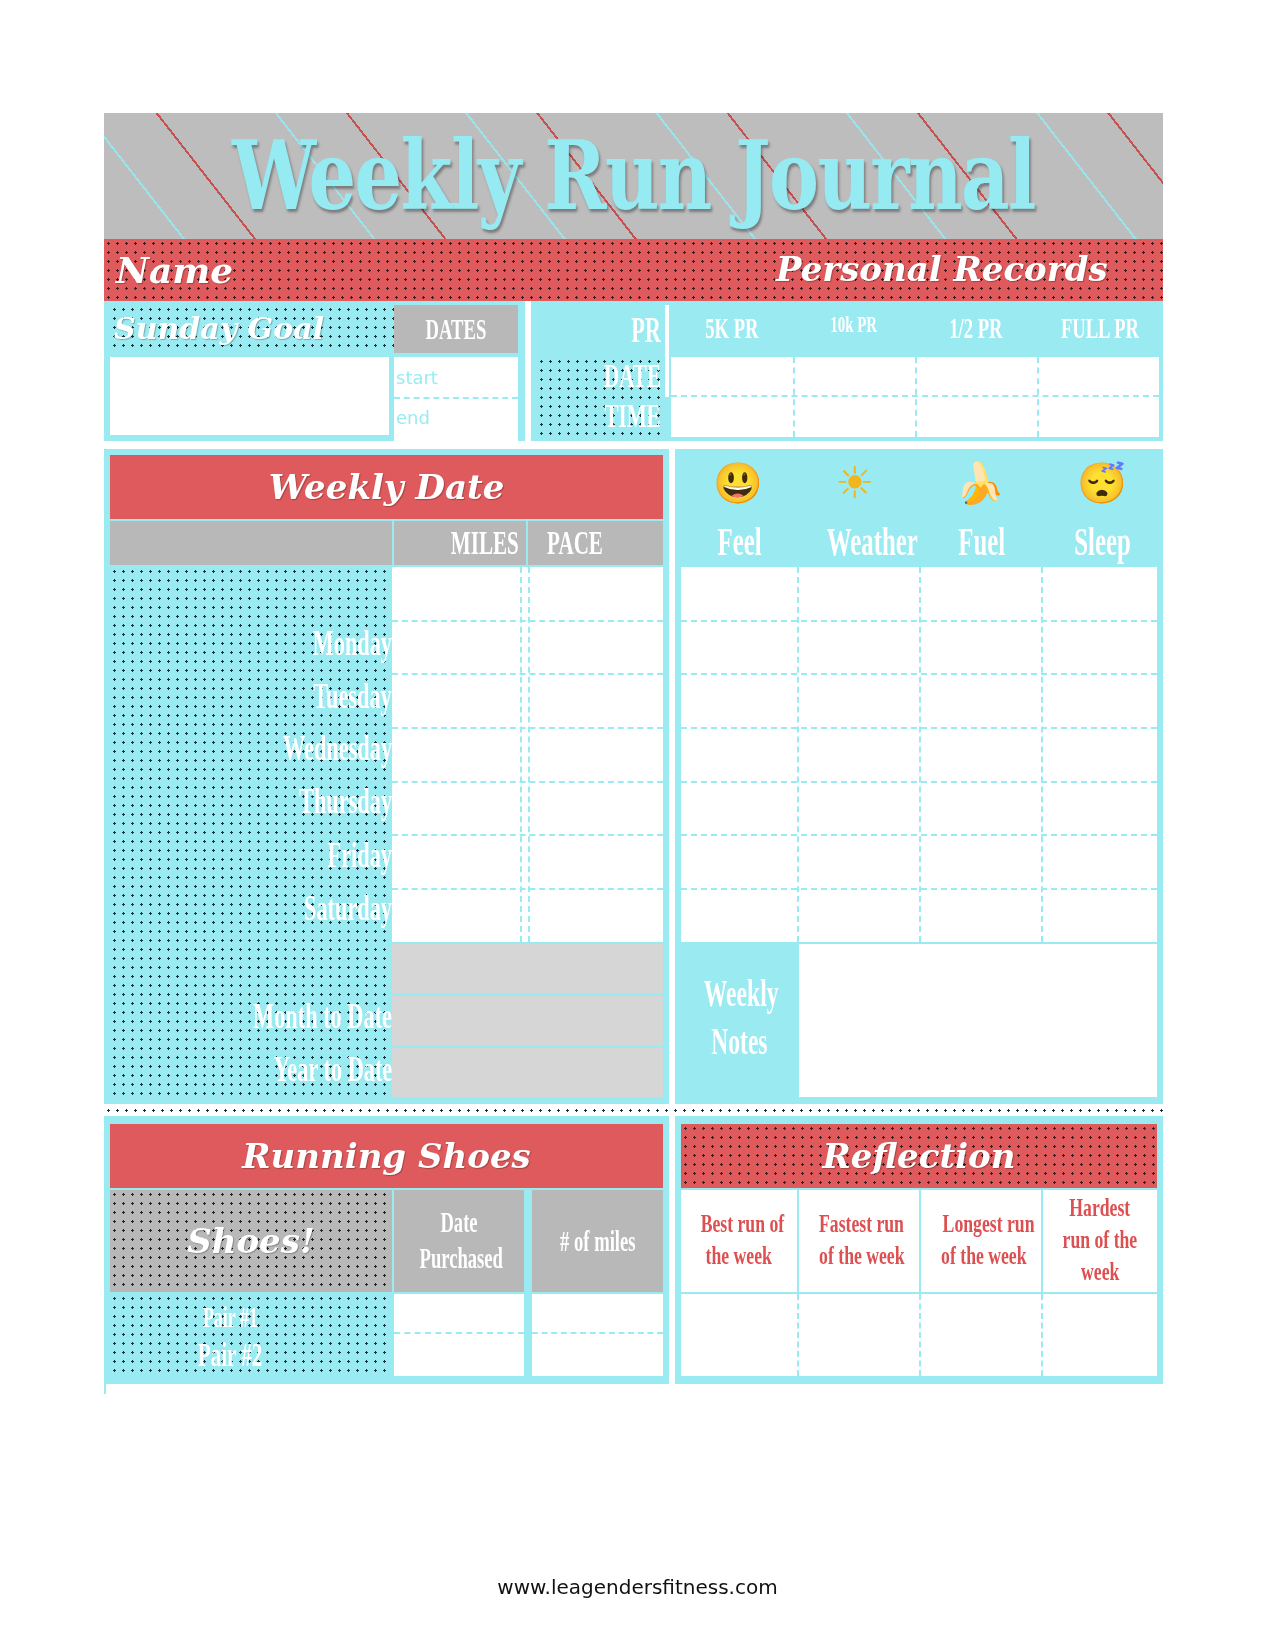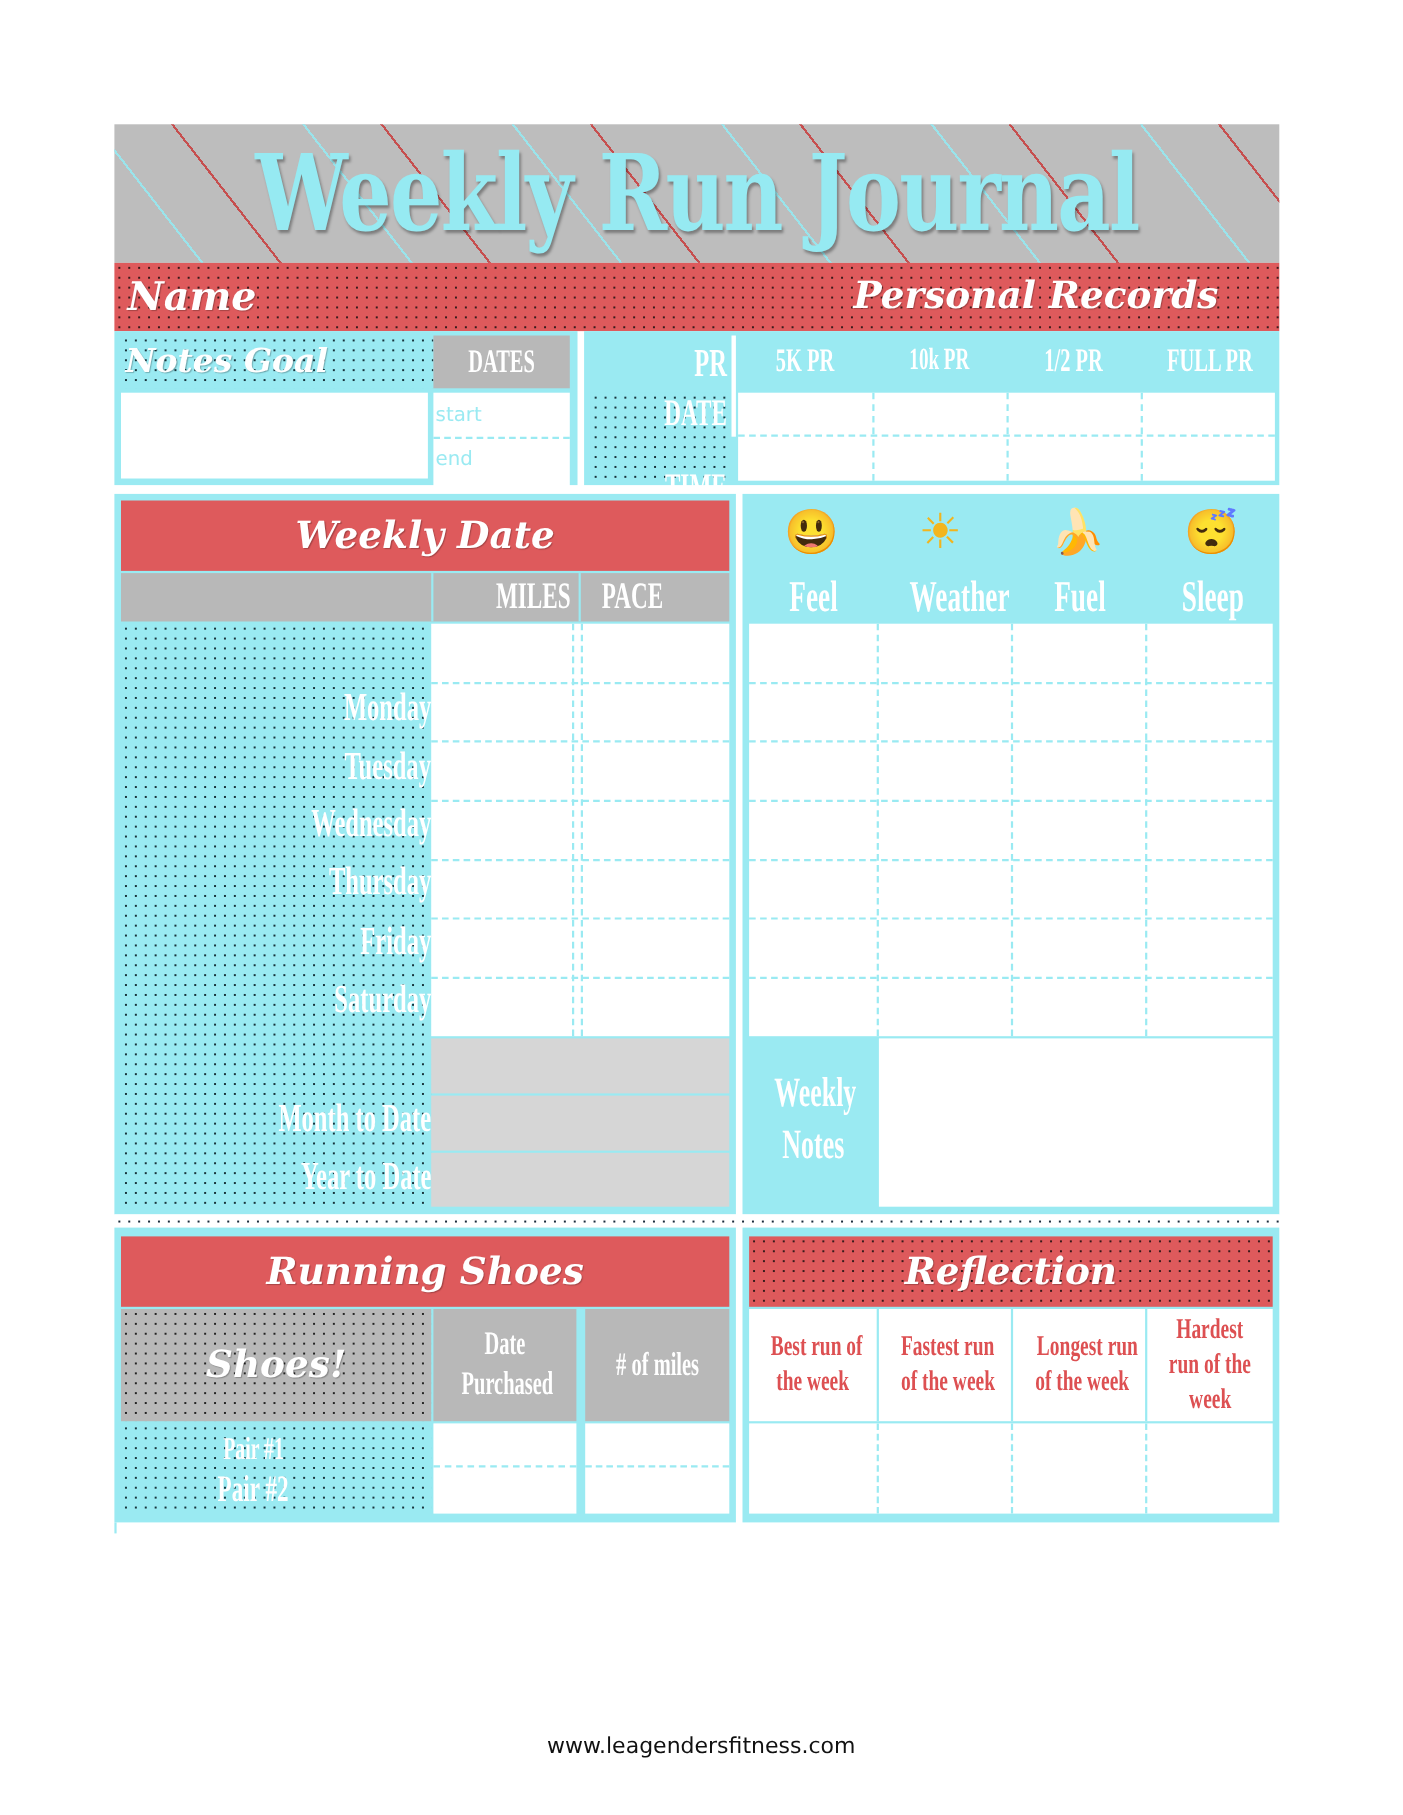--- a/index.html
+++ b/index.html
@@ -87,21 +87,21 @@
   <div id="page-title">Weekly Run Journal</div>
 </div>
 
 <div id="name-band" class="abs dots-red">
   <div id="name-label" class="abs script">Name</div>
   <div id="pr-heading" class="abs script">Personal Records</div>
 </div>
 
 <div class="abs cyan" style="left:104px; top:301px; width:421px; height:140px;">
   <div class="abs dots-cyan" style="left:6px; top:4px; width:284px; height:48px;"></div>
-  <div class="abs script" style="left:10px; top:10px; font-size:30px;">Notes Goal</div>
+  <div class="abs script" style="left:10px; top:10px; font-size:30px;">Sunday Goal</div>
   <div class="abs gray" style="left:290px; top:4px; width:124px; height:48px;">
     <div class="hdr-text col-hdr" style="font-size:30px; line-height:48px;"><span>DATES</span></div>
   </div>
   <div class="abs white" style="left:6px; top:56px; width:279px; height:78px;"></div>
   <div class="abs white" style="left:290px; top:56px; width:124px; height:88px;">
     <div class="abs" style="left:2px; top:10px; font-family:'DejaVu Sans',sans-serif; font-size:18px; color:#9aeaf2;">start</div>
     <div class="dash-h" style="left:0; top:40px; width:124px;"></div>
     <div class="abs" style="left:2px; top:50px; font-family:'DejaVu Sans',sans-serif; font-size:18px; color:#9aeaf2;">end</div>
     <div class="abs" style="left:40px; top:2px; width:80px; height:36px;"></div>
     <div class="abs" style="left:40px; top:42px; width:80px; height:34px;"></div>
@@ -110,26 +110,26 @@
 
 <div class="abs cyan" style="left:531px; top:301px; width:632px; height:140px;">
   <div class="abs col-hdr" style="left:0; top:4px; width:130px; height:50px; text-align:right; font-size:36px; line-height:50px;">
     <span style="transform-origin:right center;">PR</span>
   </div>
   <div class="solid-v" style="left:134px; top:4px; height:92px; width:4px; background:#fff;"></div>
   <div class="abs dots-cyan" style="left:6px; top:56px; width:126px; height:80px;"></div>
   <div class="abs col-hdr" style="left:0; top:56px; width:130px; text-align:right; font-size:34px; line-height:38px;">
     <span style="transform-origin:right center;">DATE</span>
   </div>
-  <div class="abs col-hdr" style="left:0; top:96px; width:130px; text-align:right; font-size:34px; line-height:38px;margin-top:28px;">
+  <div class="abs col-hdr" style="left:0; top:96px; width:130px; text-align:right; font-size:34px; line-height:38px;">
     <span style="transform-origin:right center;">TIME</span>
   </div>
 
   <div class="abs col-hdr" style="left:140px; top:10px; width:122px; text-align:center; font-size:30px;"><span>5K PR</span></div>
-  <div class="abs col-hdr" style="left:262px; top:10px; width:122px; text-align:center; font-size:28px;"><span>10k PR</span></div>
+  <div class="abs col-hdr" style="left:262px; top:10px; width:122px; text-align:center; font-size:24px;"><span>10k PR</span></div>
   <div class="abs col-hdr" style="left:384px; top:10px; width:122px; text-align:center; font-size:30px;"><span>1/2 PR</span></div>
   <div class="abs col-hdr" style="left:506px; top:10px; width:122px; text-align:center; font-size:30px;"><span>FULL PR</span></div>
 
   <div class="abs white" style="left:140px; top:56px; width:488px; height:80px;">
     <div class="dash-h" style="left:0; top:38px; width:488px;"></div>
     <div class="dash-v" style="left:122px; top:0; height:80px;"></div>
     <div class="dash-v" style="left:244px; top:0; height:80px;"></div>
     <div class="dash-v" style="left:366px; top:0; height:80px;"></div>
     <div class="abs" style="left:0; top:0; width:122px; height:38px;"></div>
     <div class="abs" style="left:122px; top:0; width:122px; height:38px;"></div>

